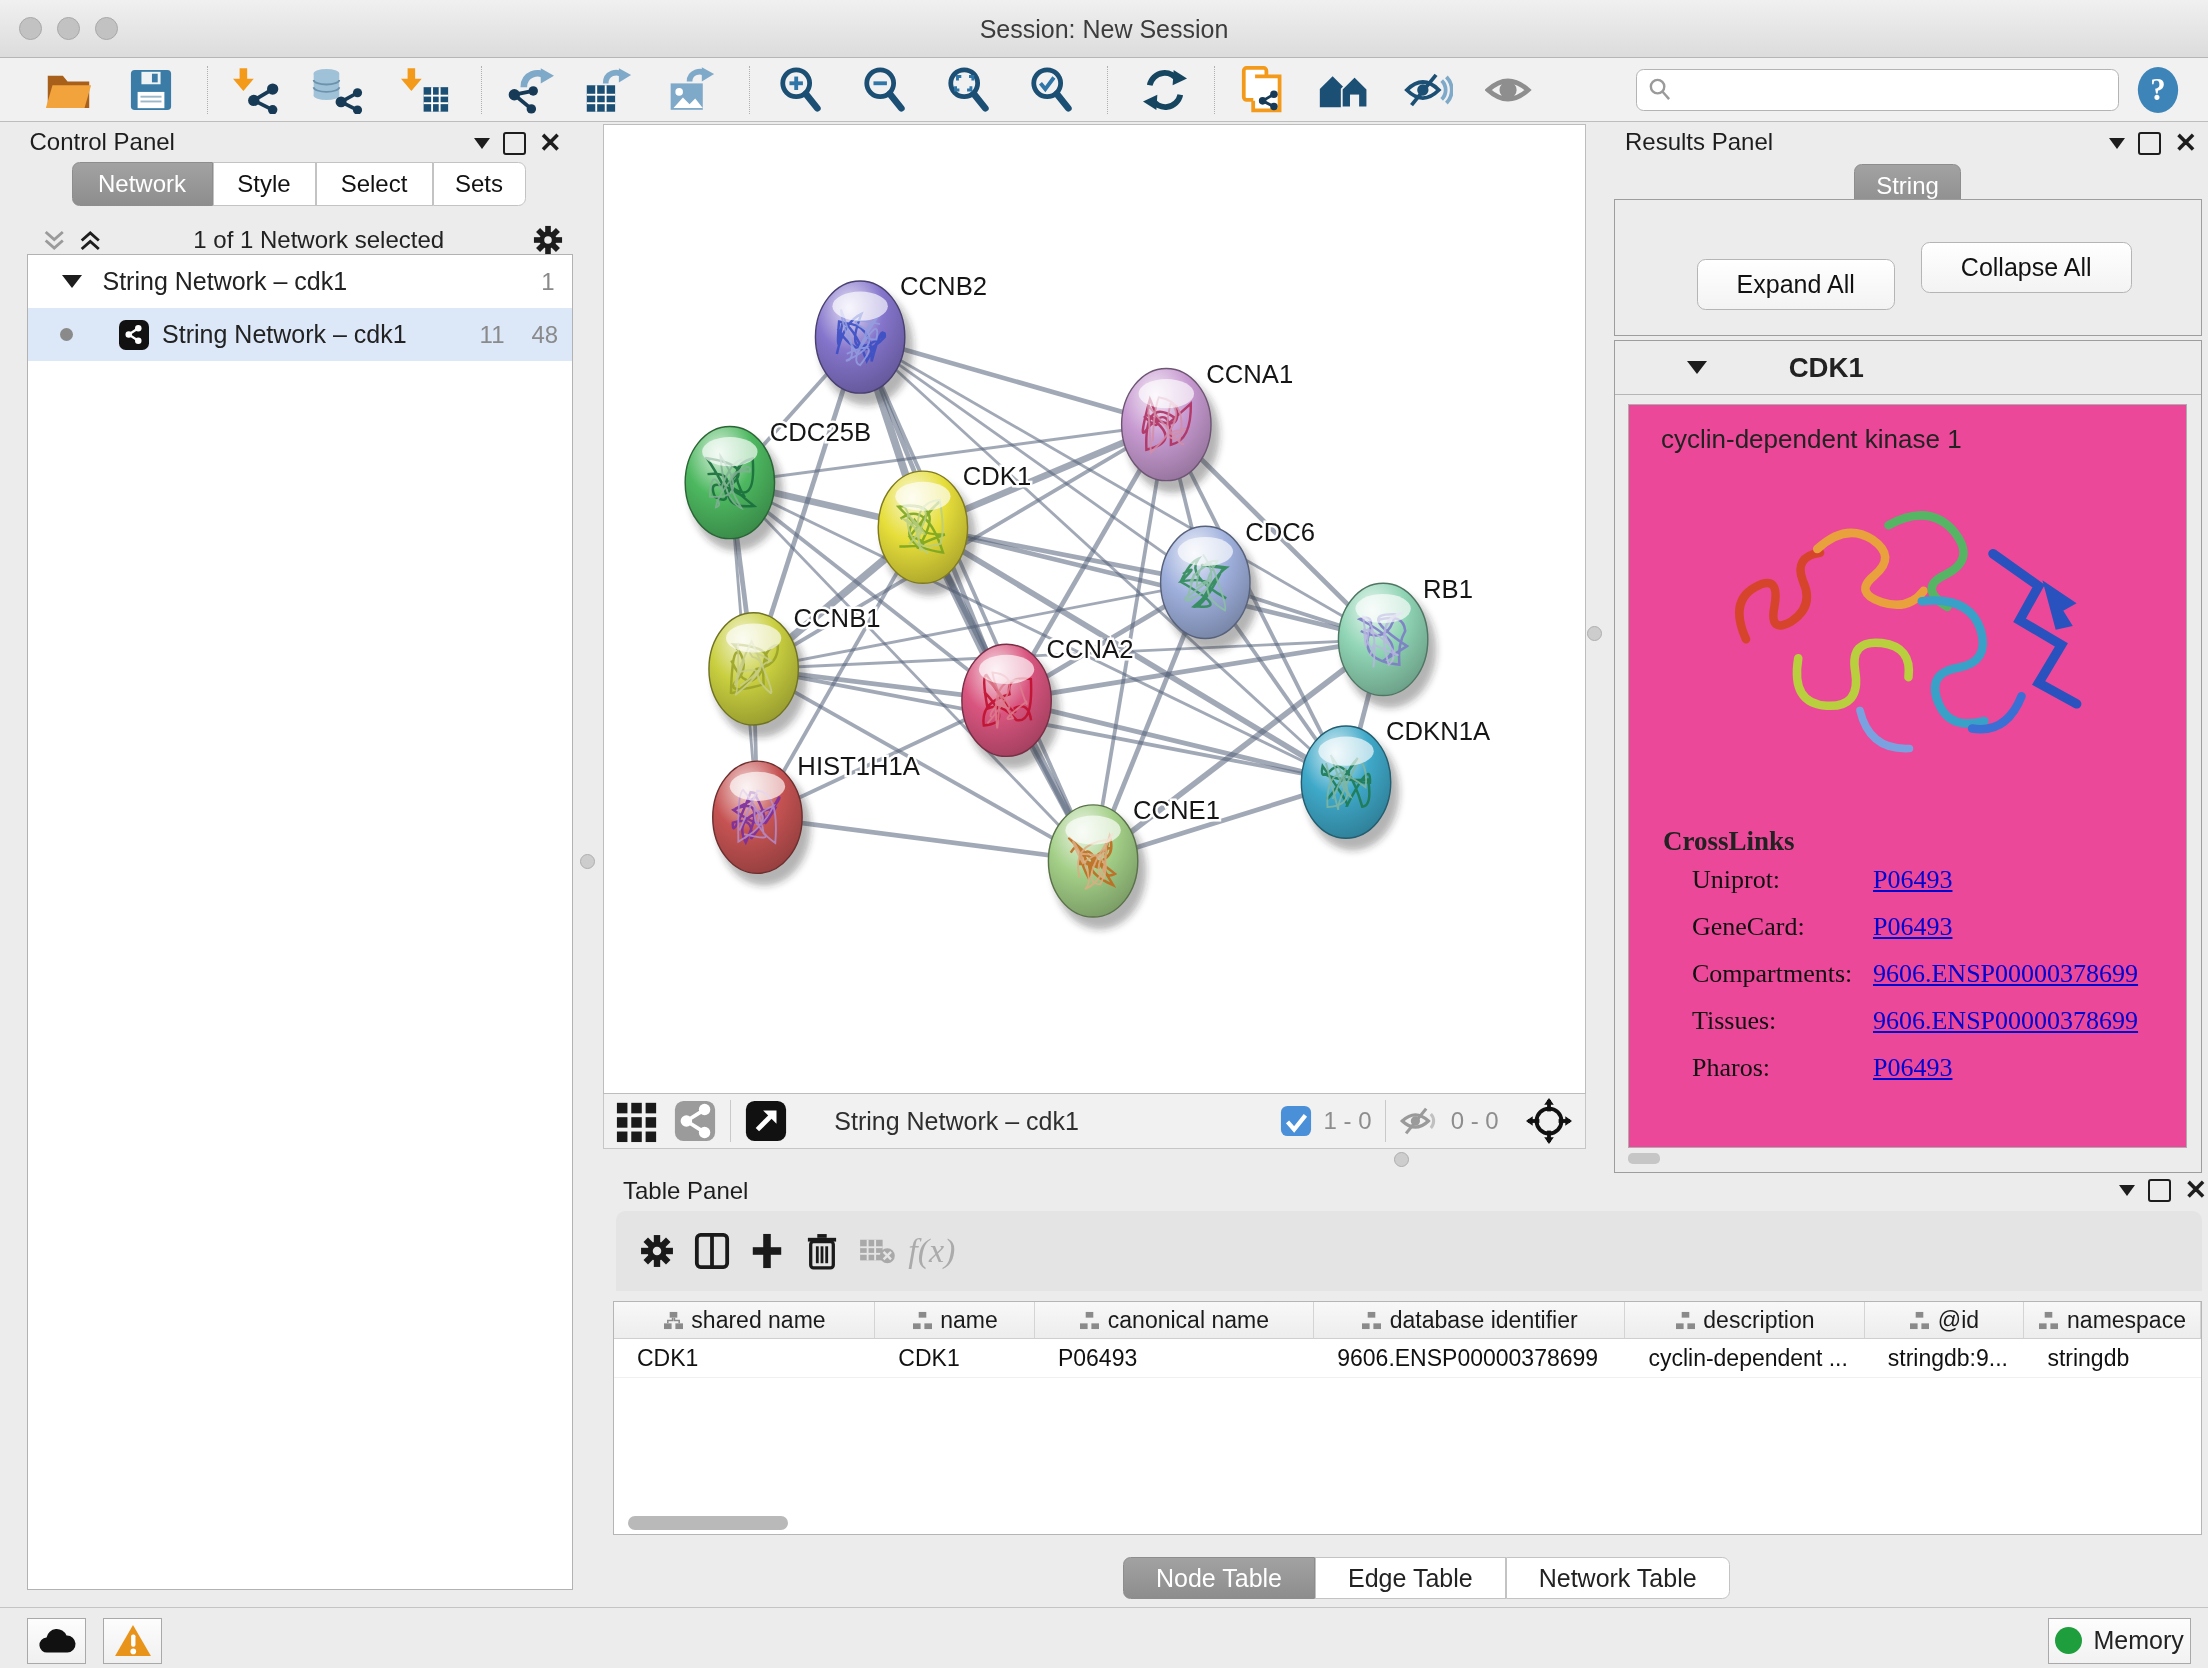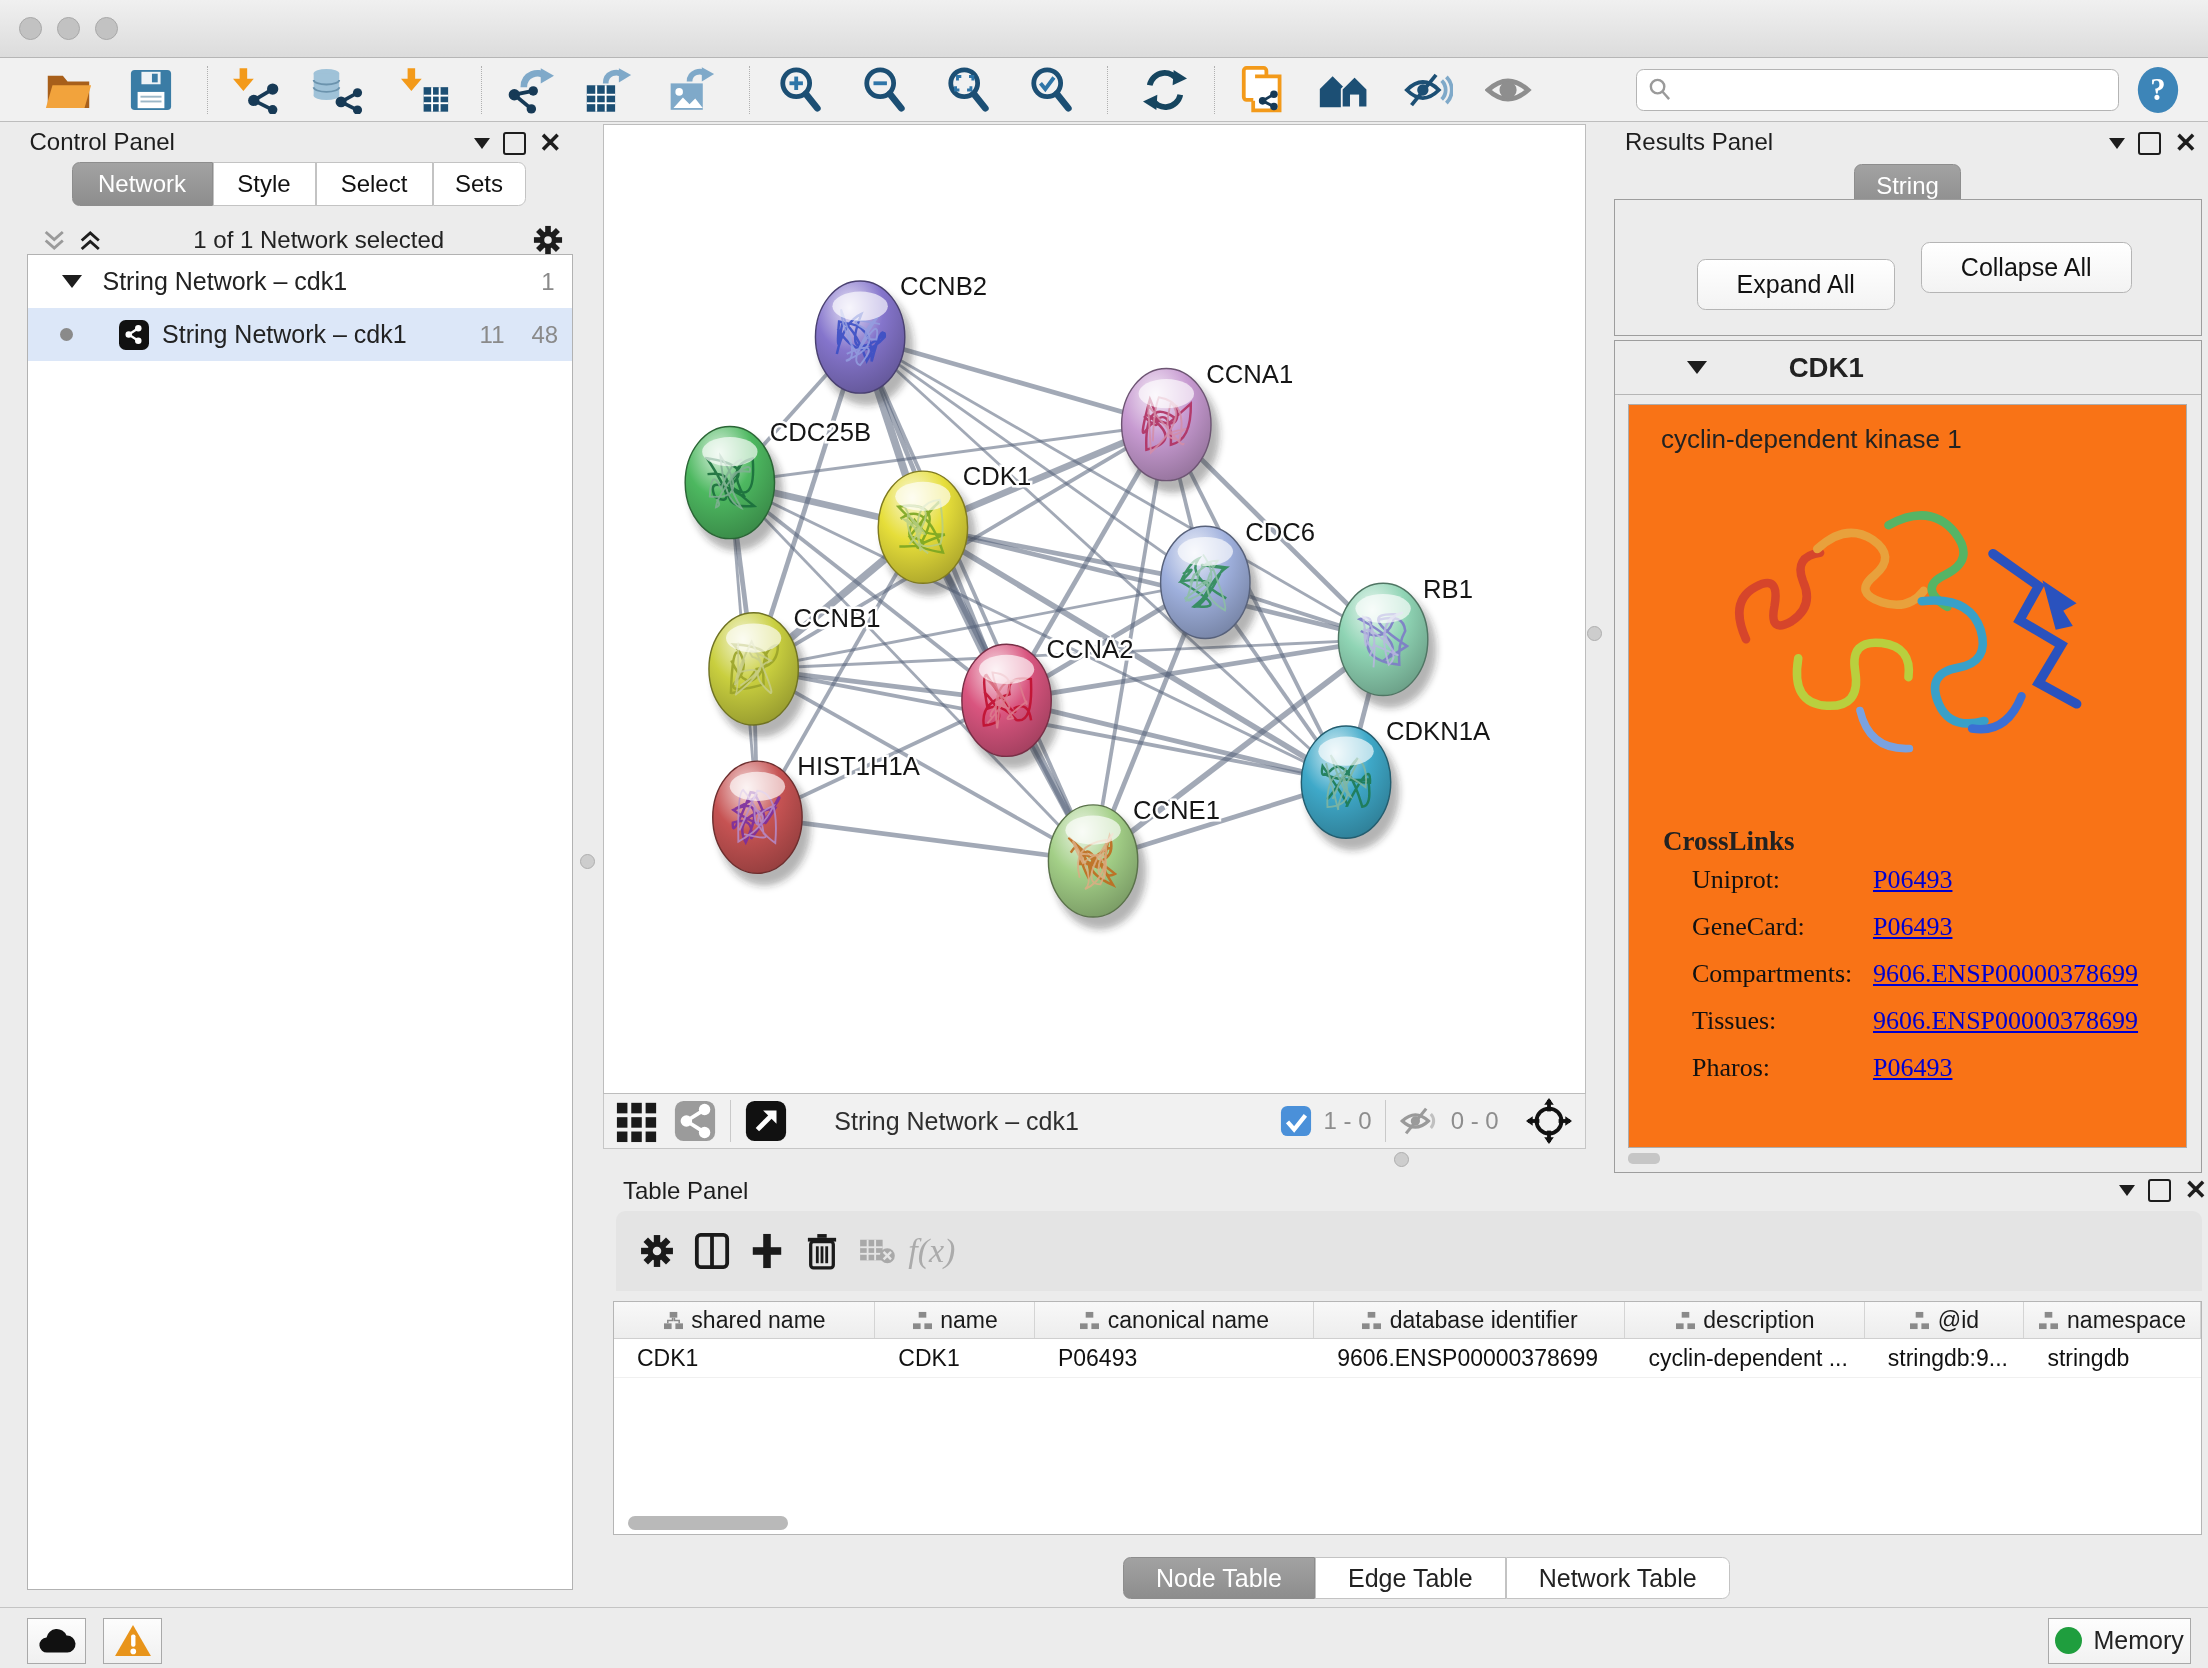--- a/index.html
+++ b/index.html
@@ -78,20 +78,21 @@
   .close-ic{font-size:27px;font-weight:bold;color:#1d1d1d;line-height:19px;}
   .dd-tri{width:0;height:0;border-left:8.6px solid transparent;border-right:8.6px solid transparent;border-top:11.4px solid #1d1d1d;}
 </style>
 </head>
 <body>
 
 <div class="abs titlebar">
   <div class="abs tlight" style="left:19px;"></div>
   <div class="abs tlight" style="left:57px;"></div>
   <div class="abs tlight" style="left:95px;"></div>
+  <div class="abs wtitle">Session: New Session</div>
 </div>
 
 <div class="abs toolbar">
   <div class="abs tbtn" style="left:42px;">
     <svg width="49" height="44" viewBox="0 0 52 46">
       <path d="M4 8 h16 l5 6 h23 v28 h-44z" fill="#a85f1a"></path>
       <path d="M9 18 h41 l-7 24 h-41z" fill="#f2a33c"></path>
     </svg>
   </div>
   <div class="abs tbtn" style="left:124px;">
@@ -587,21 +588,21 @@
   <div class="abs tab active" style="left:247px;top:42px;width:107px;border-radius:7.6px;">String</div>
   <div class="abs rbox" style="left:6.7px;top:77px;width:588px;height:137px;">
     <div class="abs btn" style="left:82px;top:59px;width:196px;height:49px;">Expand All</div>
     <div class="abs btn" style="left:306px;top:42px;width:209px;height:49px;">Collapse All</div>
   </div>
   <div class="abs rbox" style="left:6.7px;top:218px;width:588px;height:833px;">
     <div style="height:53px;display:flex;align-items:center;border-bottom:1px solid #b5b5b5;">
       <div class="tri-down" style="margin-left:72px;"></div>
       <div style="margin-left:82px;font-size:27.6px;font-weight:bold;">CDK1</div>
     </div>
-    <div class="abs" style="left:13.3px;top:63px;width:559px;height:744px;border:1px solid #adadad;background:#f97316;box-sizing:border-box;">
+    <div class="abs" style="left:13.3px;top:63px;width:559px;height:744px;border:1px solid #adadad;background:#ec4899;box-sizing:border-box;">
       <div style="margin:19px 0 0 32px;font-size:26px;">cyclin-dependent kinase 1</div>
       <svg width="399" height="333" viewBox="0 0 420 350" style="display:block;margin:13.3px auto 0 auto;">
         <g fill="none" stroke-linecap="round">
           <path d="M40 180 q-18 -40 10 -55 q26 -14 20 20 q-6 30 18 16 q24 -16 12 -42 q-10 -26 18 -30" stroke="#d6452b" stroke-width="9"></path>
           <path d="M115 85 q30 -28 58 -10 q26 18 2 38 q-22 18 8 28 q28 9 44 -12" stroke="#e8a13c" stroke-width="9"></path>
           <path d="M95 200 q-8 48 30 50 q36 2 30 -36 q-6 -34 28 -30 q32 4 28 36" stroke="#b9cf3e" stroke-width="9"></path>
           <path d="M190 60 q44 -24 70 8 q22 28 -10 44 q-30 14 2 34" stroke="#56b465" stroke-width="9"></path>
           <path d="M225 140 q50 -6 62 30 q10 34 -24 40 q-34 6 -20 38 q12 28 48 18" stroke="#39a0c8" stroke-width="9"></path>
           <path d="M300 90 l48 34 -20 36 44 26 -24 40 40 22" stroke="#2a52be" stroke-width="10"></path>
           <path d="M330 240 q-16 40 -52 34" stroke="#3b6fd4" stroke-width="9"></path>

